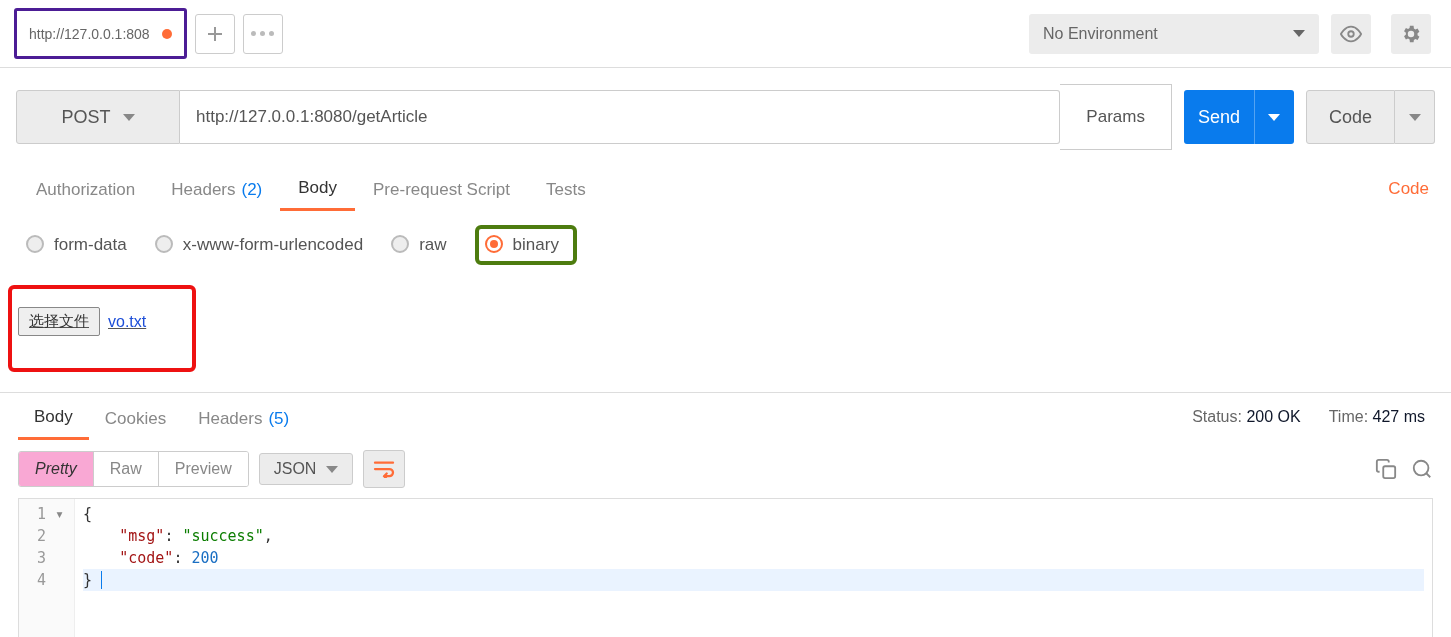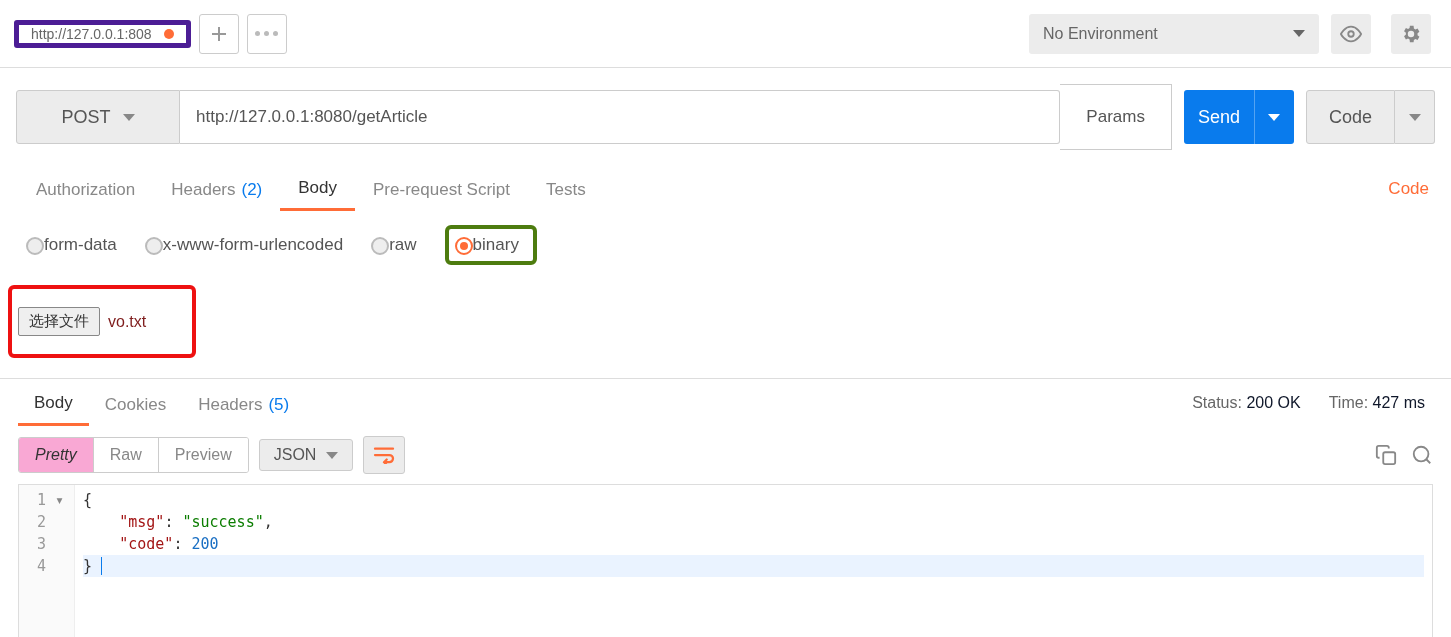--- a/index.html
+++ b/index.html
@@ -17,22 +17,22 @@
 .top-bar {
   display: flex;
   align-items: center;
   height: 68px;
   border-bottom: 1px solid #ddd;
   padding: 0 12px 0 14px;
 }
 .tab-item {
   display: flex;
   align-items: center;
-  height: 28px;
-  border: 5px solid #4c1d95;
+  height: 51px;
+  border: 3px solid #4c1d95;
   border-radius: 3px;
   padding: 0 12px;
   margin-right: 8px;
   background: #fff;
 }
 .tab-label { color: #666; font-size: 14px; max-width:150px; overflow:hidden; text-overflow:ellipsis; white-space:nowrap;}
 .dirty-dot {
   width: 10px; height: 10px; border-radius: 50%;
   background: #ff6c37; margin-left: 12px;
 }
@@ -123,38 +123,38 @@
 }
 .req-tab.active { color:#333; border-bottom:3px solid #ff6c37; }
 .count-badge { color:#097bed; }
 .code-link { margin-left:auto; color:#ff6c37; font-size:17px; padding: 12px 4px; }
 
 
 .body-types {
   display:flex; align-items:center; gap:28px;
   padding: 14px 26px 14px;
 }
-.radio-item { display:flex; align-items:flex-end; font-size:17px; color:#555; }
+.radio-item { display:flex; align-items:flex-start; gap:10px; font-size:17px; color:#555; }
 .radio-circle {
   width:18px; height:18px; border-radius:50%;
   border:2px solid #bbb; background:#eee;
 }
 .radio-circle.selected { border-color:#ff6c37; background:#fff; position:relative; }
 .radio-circle.selected::after {
   content:''; position:absolute; top:3px; left:3px;
   width:8px; height:8px; background:#ff6c37; border-radius:50%;
 }
 .red-box { border: 4px solid #4d7c0f; border-radius:6px; padding:6px 14px 6px 6px; }
-.red-box-file { border:4px solid #e11; border-radius:6px; padding:18px 46px 18px 6px; display:inline-flex; align-items:center; gap:8px; margin:6px 0 0 8px; }
+.red-box-file { border:4px solid #e11; border-radius:6px; padding:18px 46px 32px 6px; display:inline-flex; align-items:center; gap:8px; margin:6px 0 0 8px;text-decoration:underline; }
 
 .file-btn {
   border:1px solid #888; background:#efefef;
   padding:4px 10px; font-size:15px; color:#333; border-radius:2px;
 }
-.file-name { font-size:16px; color:#7f1d1d; }
+.file-name { font-size:16px; color:#1d4ed8; }
 
 
 .resp-section { border-top:1px solid #ddd; margin-top:20px; }
 .resp-tabs {
   display:flex; align-items:center; padding:0 18px;
 }
 .resp-tab { padding:14px 16px 10px; font-size:17px; color:#888; display:flex; gap:6px; }
 .resp-tab.active { color:#333; border-bottom:3px solid #ff6c37; }
 .resp-meta { margin-left:auto; display:flex; gap:28px; font-size:16px; color:#666; padding-right:8px; }
 .resp-meta .val { color:#0f172a; }

